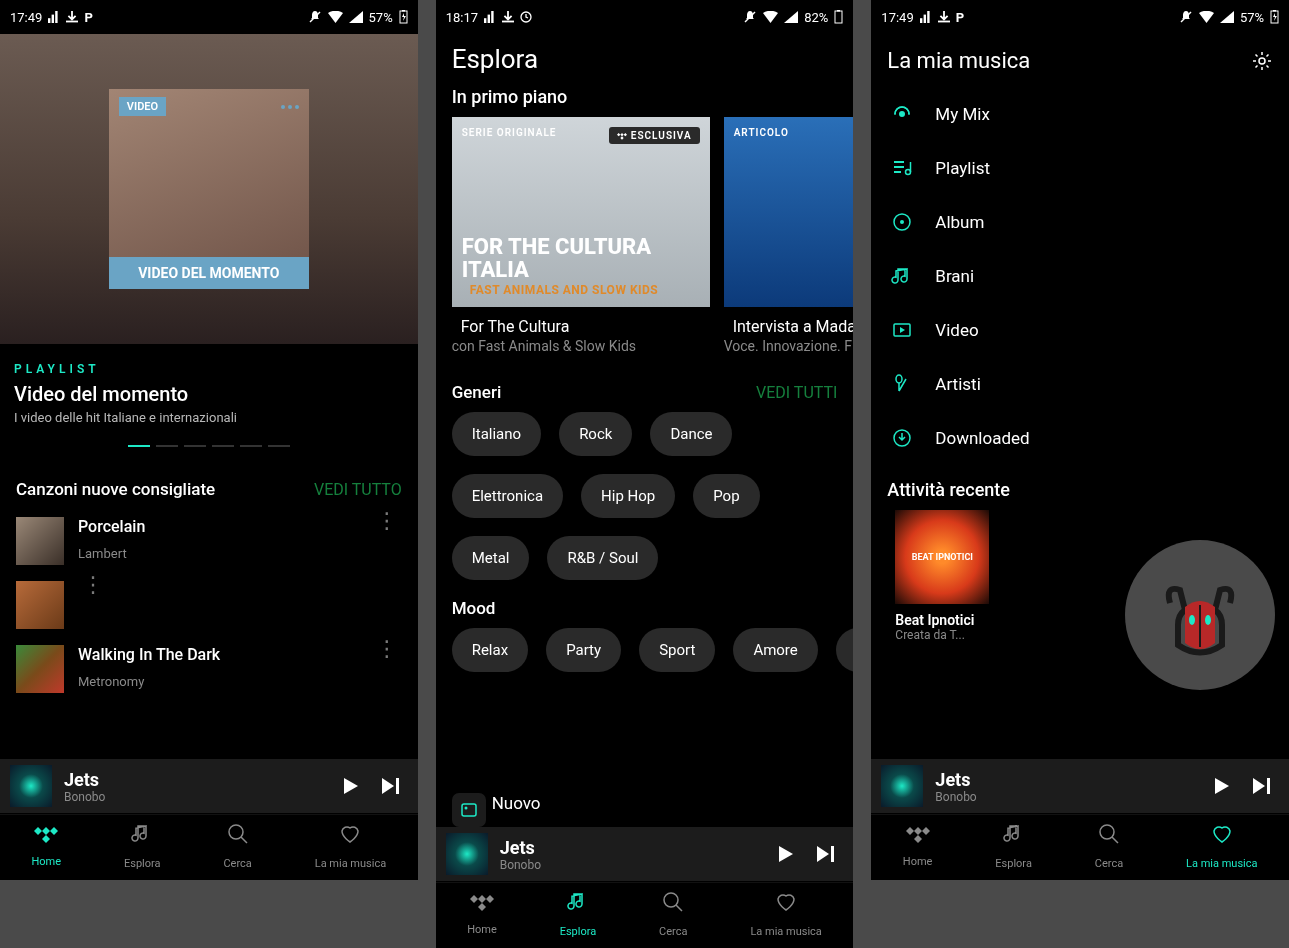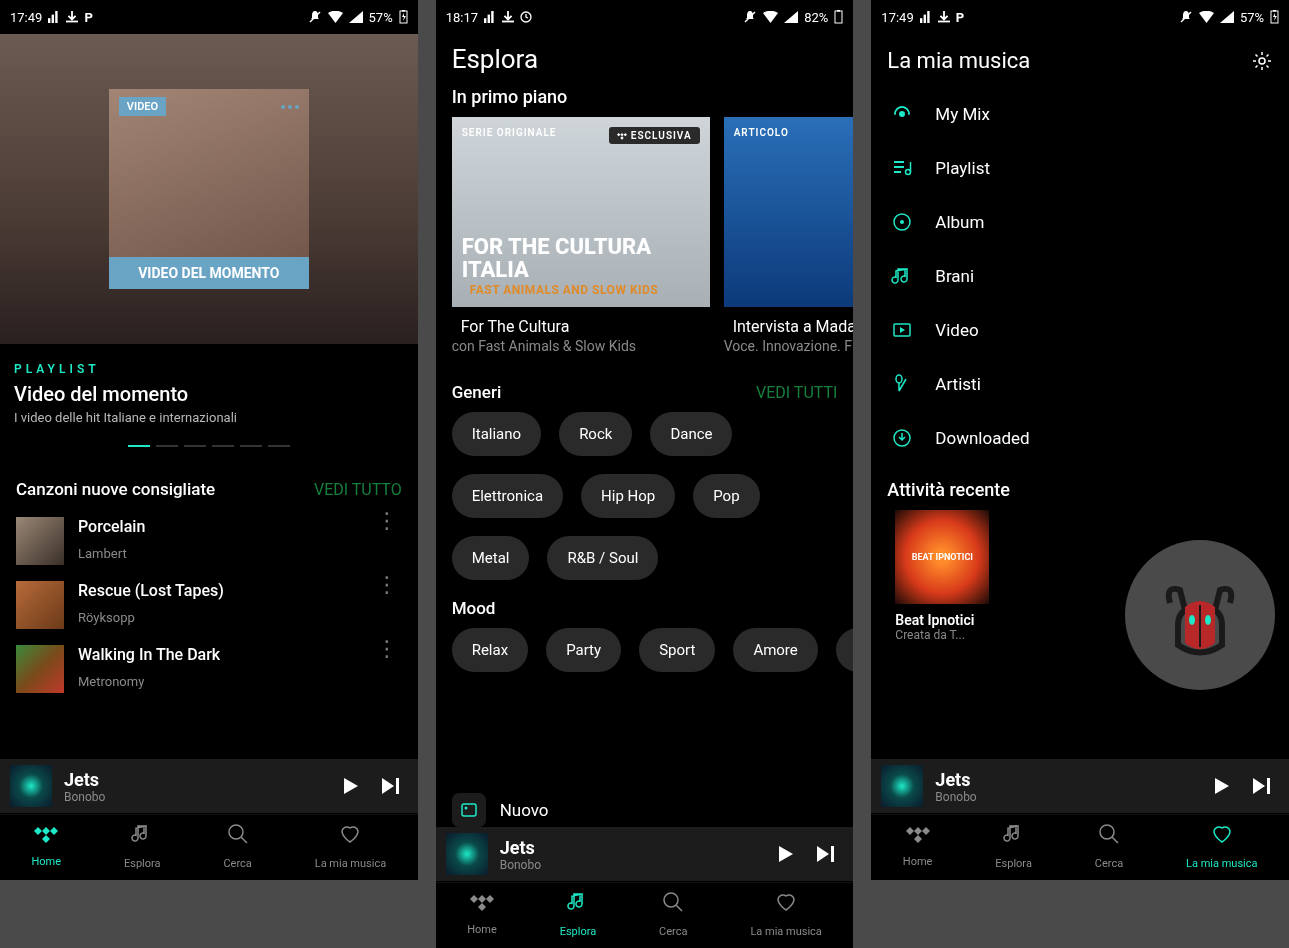--- a/index.html
+++ b/index.html
@@ -111,21 +111,21 @@
   .feat-text .sub { color:#e08a2a; font-size:12px; font-weight:700; letter-spacing:0.5px; margin-top:2px;padding-left:8px; }
   .feat-meta { padding:10px 0; }
   .feat-meta .t { font-size:16px;margin-left:9px; }
   .feat-meta .s { color:#8a8a8a; font-size:14px; margin-top:2px; }
 
   .chips { display:flex; flex-wrap:wrap; gap:18px; padding:0 16px; overflow:hidden; }
   .chip {
     background:#2a2a2a; border-radius:22px; padding:13px 20px;
     font-size:15px; white-space:nowrap;
   }
-  .nuovo-row { display:flex; align-items:center; gap:14px; padding:0 16px; margin-top:16px; }
+  .nuovo-row { display:flex; gap:6px; padding:0 16px; margin-top:16px; }
   .nuovo-ico { width:34px; height:34px; border-radius:7px; background:#1c1c1c; display:flex;align-items:center;justify-content:center; }
 
   
   .header-row { display:flex; justify-content:space-between; align-items:center; padding:14px 16px 6px; }
   .header-row h1 { font-size:22px; font-weight:400; }
   .menu-list { padding: 8px 0; }
   .menu-item { display:flex; align-items:center; gap:20px; padding:16px 18px; }
   .menu-ico { width:26px; display:flex; justify-content:center; color:#1de9c6; }
   .menu-lbl { font-size:17px; }
   .recent-card { padding:0 24px; }
@@ -222,24 +222,20 @@
   <div class="track">
     <div class="track-art a1"></div>
     <div class="track-info">
       <div class="t">Porcelain</div>
       <div class="a">Lambert</div>
     </div>
     <div class="dots-v">⋮</div>
   </div>
   <div class="track">
     <div class="track-art a2"></div>
-    <div class="track-info">
-      <div class="t">Rescue (Lost Tapes)</div>
-      <div class="a">Röyksopp</div>
-    </div>
     <div class="dots-v">⋮</div>
   </div>
   <div class="track">
     <div class="track-art a3"></div>
     <div class="track-info">
       <div class="t">Walking In The Dark</div>
       <div class="a">Metronomy</div>
     </div>
     <div class="dots-v">⋮</div>
   </div>

